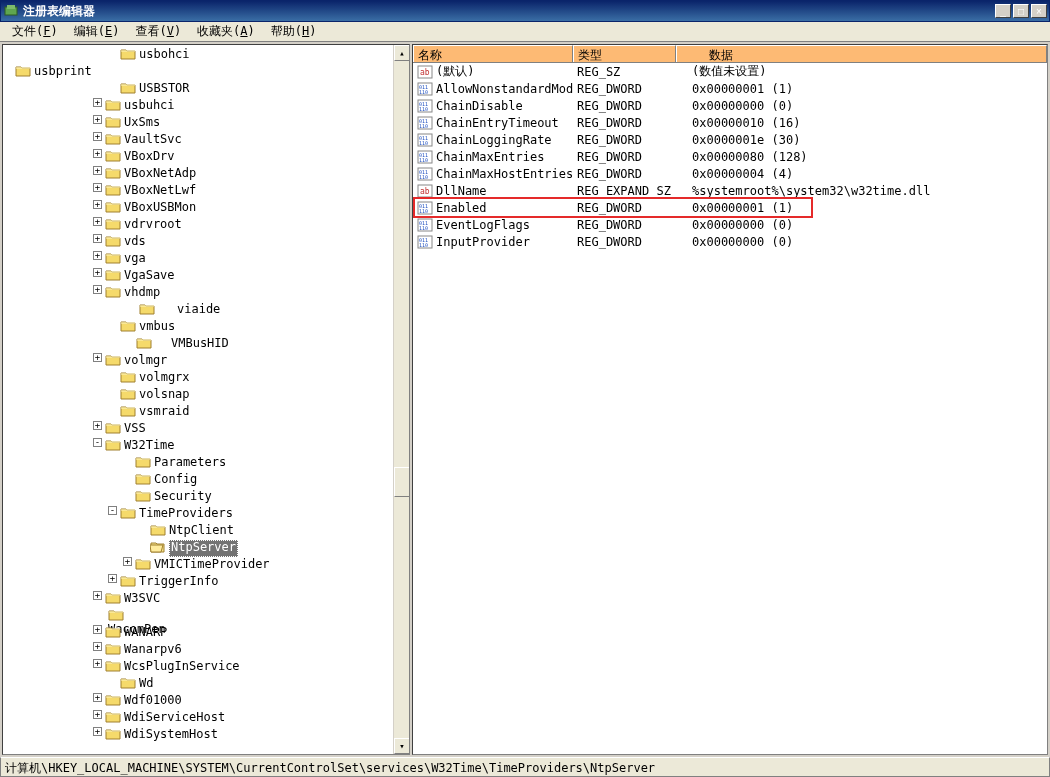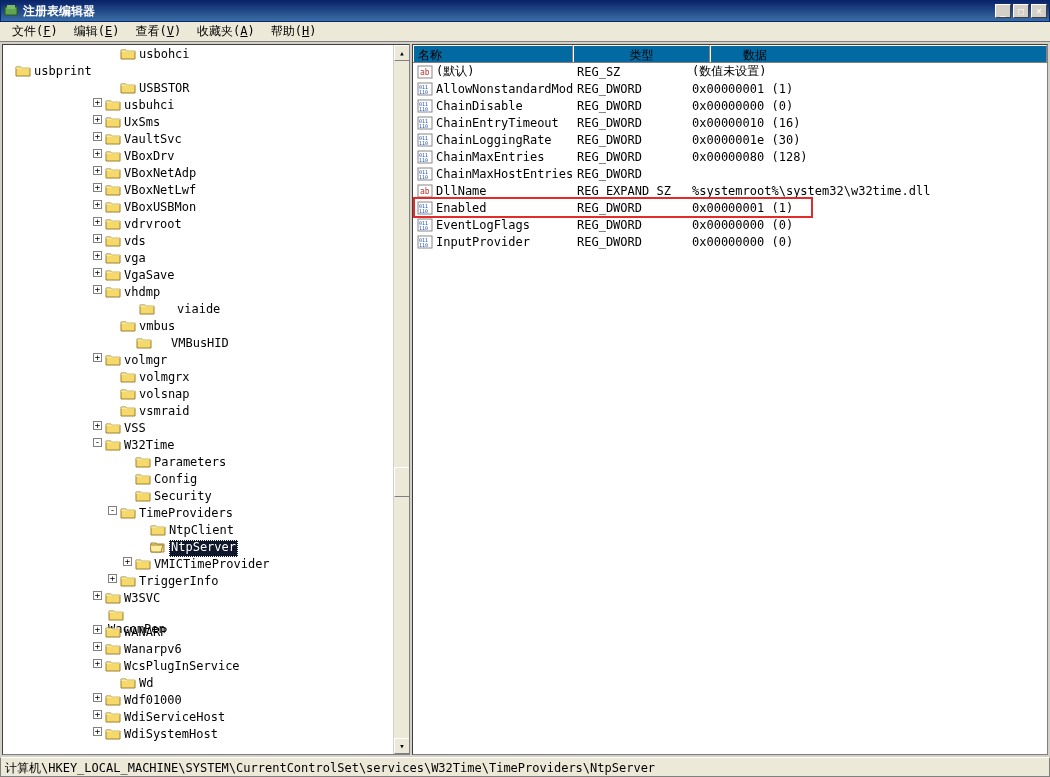--- a/index.html
+++ b/index.html
@@ -92,21 +92,21 @@
 }
 .expando-spacer { width: 12px; flex-shrink: 0; }
 .folder-icon {
   width: 16px; height: 14px;
   margin-right: 3px;
   flex-shrink: 0;
 }
 .folder-icon svg { display: block; }
 .node-label { }
 .node-label.selected {
-  background: #0f172a;
+  background: #737373;
   color: #fff;
   outline: 1px dotted #fff;
   outline-offset: -1px;
   padding: 0 2px;
 }
 .tree-scrollbar-placeholder {
   position: absolute;
   right: 0; top: 0; bottom: 0;
   width: 16px;
   background: #ece9d8;
@@ -123,34 +123,34 @@
 }
 .scroll-thumb {
   width: 16px;
   background: #ece9d8;
   border: 1px solid #fff;
   border-right-color: #808080;
   border-bottom-color: #808080;
 }
 .list-header {
   display: flex;
-  background: #0369a1;
+  background: #fdba74;
   border-bottom: 1px solid #808080;
   height: 18px;
 }
 .list-header-col {
   border-right: 1px solid #808080;
   border-top: 1px solid #fff;
   border-left: 1px solid #fff;
   padding: 1px 4px;
   font-size: 12px;
   overflow: hidden;
 }
 .col-name { width: 160px; }
-.col-type { width: 137px; text-align: center; }
+.col-type { width: 103px; }
 .col-data { flex: 1; padding-left: 32px; }
 .list-body { position: relative; }
 .list-row {
   display: flex;
   height: 17px;
   align-items: center;
 }
 .list-cell { padding: 0 4px; overflow: hidden; white-space: nowrap; }
 .cell-name { width: 160px; display: flex; align-items: center; }
 .cell-type { width: 115px; }
@@ -703,20 +703,21 @@
         <div class="list-row">
           <div class="list-cell cell-name">
             <span class="value-icon"><svg width="16" height="14" viewBox="0 0 16 14">
                 <rect x="1" y="1" width="14" height="12" fill="#fff" stroke="#888"></rect>
                 <text x="2" y="7" font-size="5" fill="#2050c0" font-family="monospace">011</text>
                 <text x="2" y="12" font-size="5" fill="#2050c0" font-family="monospace">110</text>
               </svg></span>
             <span>ChainMaxHostEntries</span>
           </div>
           <div class="list-cell cell-type">REG_DWORD</div>
+          <div class="list-cell cell-data">0x00000004 (4)</div>
         </div>
         <div class="list-row">
           <div class="list-cell cell-name">
             <span class="value-icon"><svg width="16" height="14" viewBox="0 0 16 14">
                 <rect x="1" y="1" width="14" height="12" fill="#fff" stroke="#888"></rect>
                 <text x="3" y="10" font-size="8" fill="#c03030" font-family="monospace">ab</text>
               </svg></span>
             <span>DllName</span>
           </div>
           <div class="list-cell cell-type">REG_EXPAND_SZ</div>

